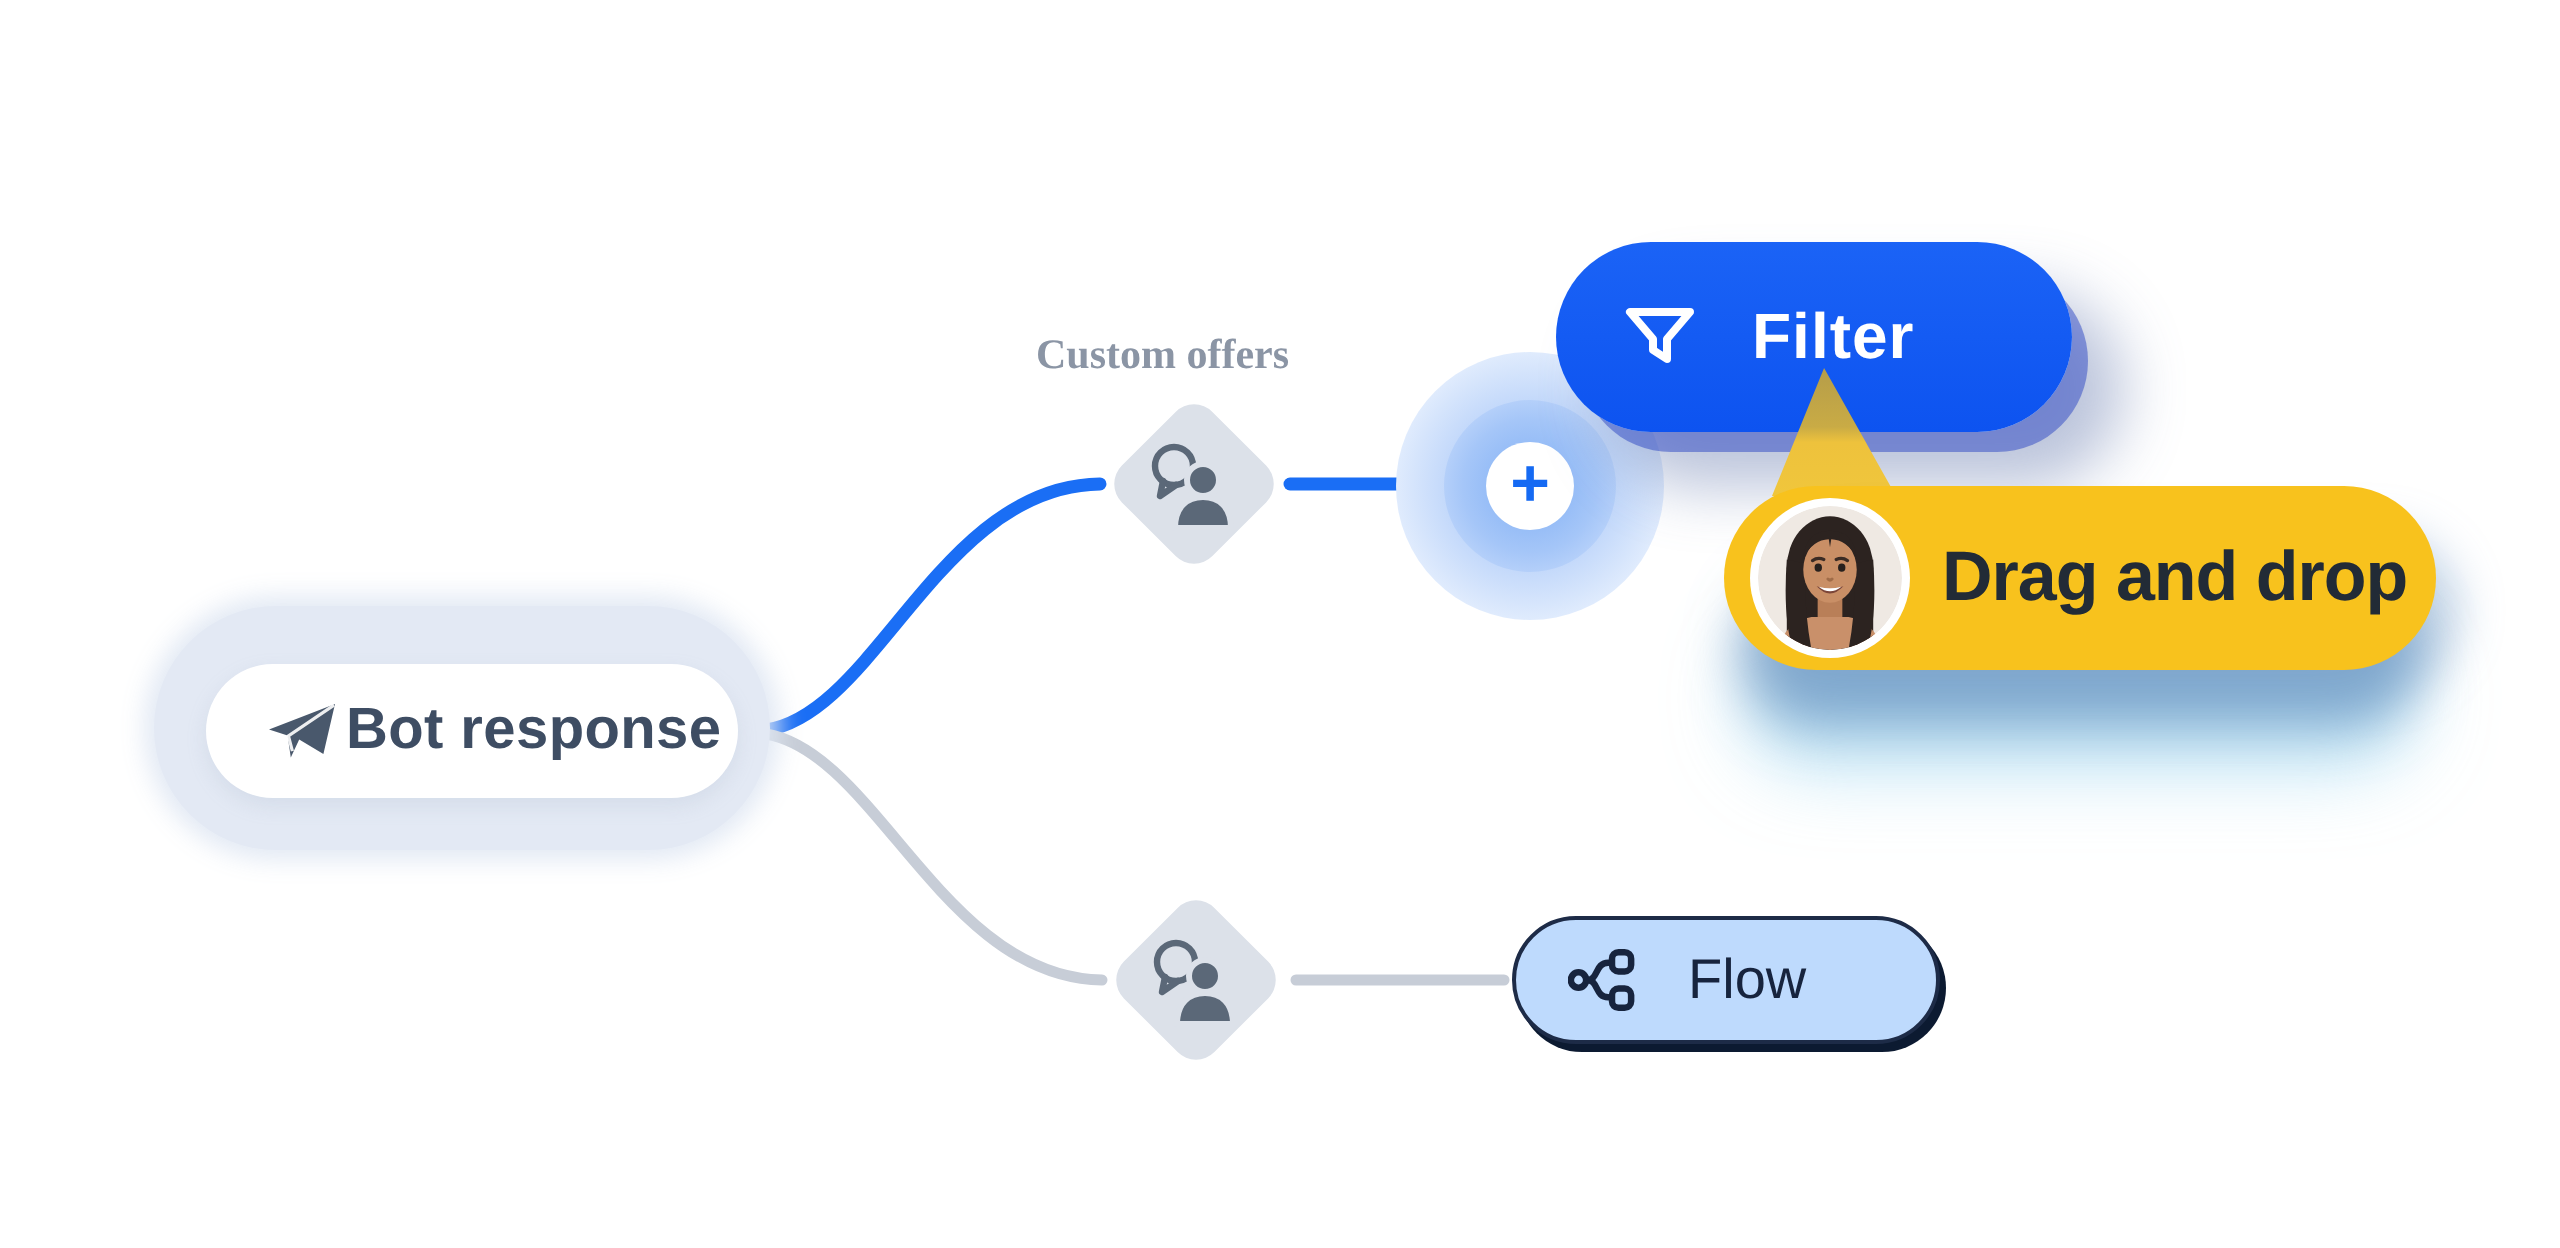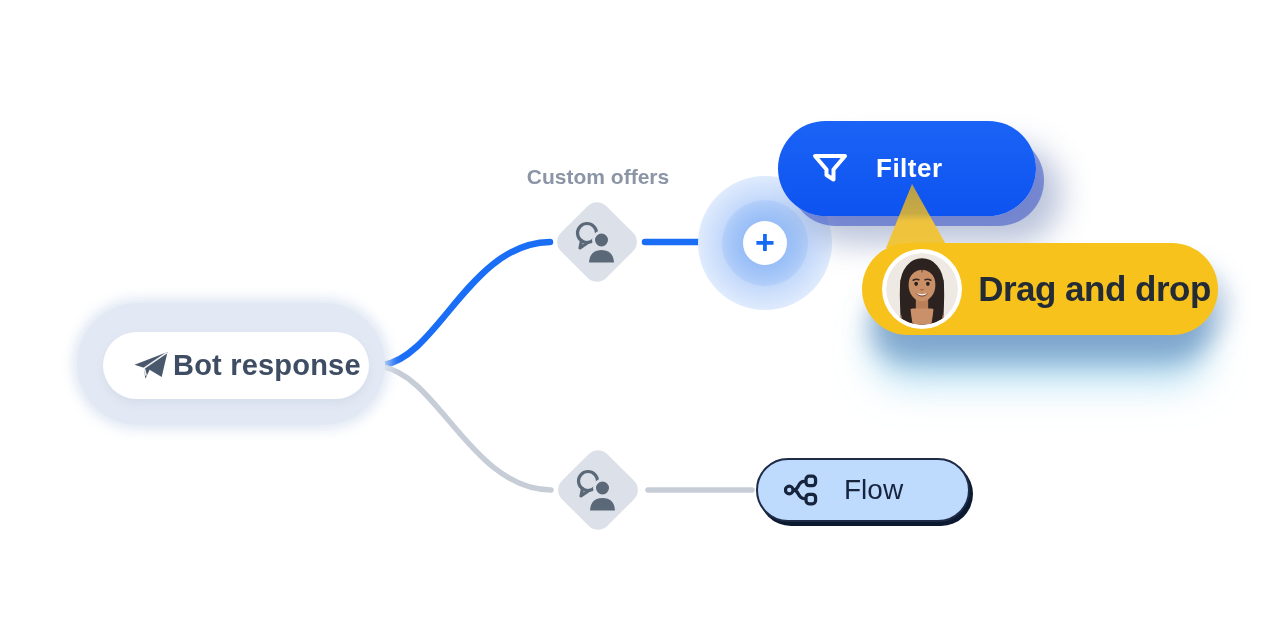--- a/index.html
+++ b/index.html
@@ -19,22 +19,22 @@
   }
   .bot-pill{
     left:103px;top:332px;width:266px;height:67px;border-radius:34px;background:#ffffff;
     display:flex;align-items:center;gap:4px;padding-left:30px;box-sizing:border-box;
     box-shadow:0 4px 10px rgba(150,165,190,0.18);z-index:3;cursor:pointer;
   }
   .bot-label{font-size:29px;font-weight:bold;color:#3e4d63;letter-spacing:0.2px;white-space:nowrap;}
 
   
   .custom-label{
-    left:518px;top:165px;width:160px;text-align:center;
-    font-size:21px;font-weight:bold;color:#8b95a5;z-index:2;white-space:nowrap;
+    left:518px;top:165px;width:160px;text-align:left;
+    font-size:21px;font-weight:bold;color:#8b95a5;z-index:2;white-space:nowrap;font-family:Liberation Serif, serif;
   }
 
   
   .diamond{
     width:64px;height:64px;border-radius:13px;background:#dce1e9;
     transform:rotate(45deg);z-index:2;cursor:pointer;
   }
   .diamond.top{left:565px;top:210px;}
   .diamond.bottom{left:566px;top:458px;}
   .node-icon{z-index:3;pointer-events:none;}
@@ -57,38 +57,37 @@
   .plus-sign{font-size:34px;font-weight:bold;color:#156af3;line-height:1;margin-top:-3px;}
 
   
   .filter-pill{
     left:778px;top:121px;width:258px;height:95px;border-radius:48px;
     background:linear-gradient(180deg,#1b63f6,#0d53f0);
     display:flex;align-items:center;gap:26px;padding-left:32px;box-sizing:border-box;
     box-shadow:10px 12px 0 -2px rgba(43,70,196,0.5),24px 26px 30px 2px rgba(104,124,176,0.45);
     z-index:4;cursor:grab;
   }
-  .filter-label{color:#ffffff;font-size:26px;font-weight:bold;letter-spacing:0.5px;white-space:nowrap;}
+  .filter-label{color:#ffffff;font-size:32px;font-weight:bold;letter-spacing:0.5px;white-space:nowrap;}
 
   
   .cursor-triangle{
     left:886px;top:184px;width:62px;height:64px;z-index:5;
     clip-path:polygon(42% 0,100% 100%,0 100%);
     background:linear-gradient(180deg,#b59d49 0%,#c9ab45 46%,#eec23c 58%,#f0c63c 100%);
   }
 
   
   .drag-pill{
     left:862px;top:243px;width:356px;height:92px;border-radius:46px;background:#f8c21d;
     display:flex;align-items:center;gap:16px;padding-left:13px;box-sizing:border-box;z-index:6;
     box-shadow:0 36px 26px -8px rgba(108,150,193,0.75),
                0 60px 38px -10px rgba(168,220,242,0.7),
                18px 16px 22px -6px rgba(120,158,200,0.4);
     cursor:grab;
-    justify-content:center;
   }
   .avatar{
     width:80px;height:80px;border-radius:50%;background:#ffffff;flex:0 0 auto;
     display:flex;align-items:center;justify-content:center;
   }
   .avatar svg{width:72px;height:72px;border-radius:50%;display:block;}
   .drag-label{font-size:35px;font-weight:bold;color:#222b36;letter-spacing:-0.5px;white-space:nowrap;}
 
   
   .flow-pill{

